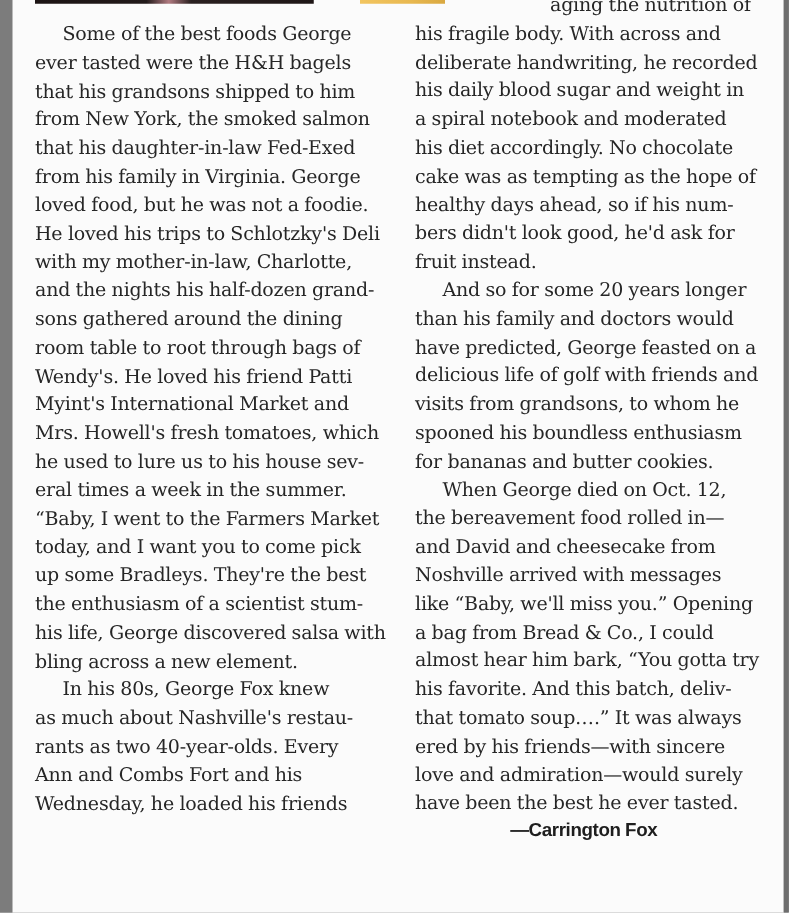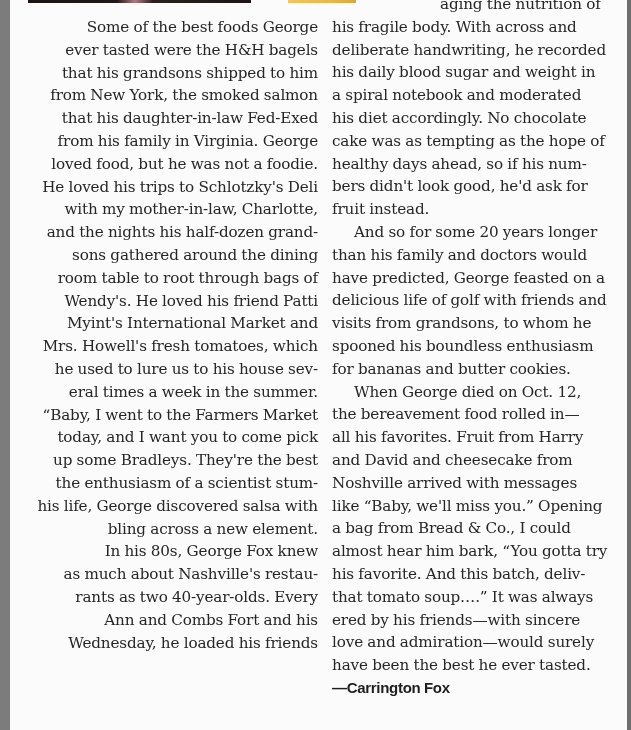--- a/index.html
+++ b/index.html
@@ -50,41 +50,40 @@
       font-size: 15.2px;
       line-height: 22.8px;
       color: #262626;
       letter-spacing: -0.15px;
       word-spacing: -0.3px;
     }
     .col-left {
       left: 18px;
       top: 16px;
       width: 290px;
-      text-align: right;
     }
     .col-right {
       left: 322px;
       top: -7px;
       width: 290px;
     }
     .line {
       display: block;
       white-space: nowrap;
       height: 22.8px;
     }
     .indent {
       padding-left: 22px;
     }
     .first-right {
       padding-left: 108px;
     }
     .signature {
       display: block;
-      text-align: left;
+      text-align: center;
       padding-right: 20px;
       font-family: "Liberation Sans", "DejaVu Sans", sans-serif;
       font-weight: bold;
       font-size: 15px;
       letter-spacing: -0.3px;
       color: #1e1e1e;
       height: 22.8px;
     }
   </style>
 </head>
@@ -148,21 +147,20 @@
         <span class="line">than his family and doctors would</span>
         <span class="line">have predicted, George feasted on a</span>
         <span class="line">delicious life of golf with friends and</span>
         <span class="line">visits from grandsons, to whom he</span>
         <span class="line">spooned his boundless enthusiasm</span>
         <span class="line">for bananas and butter cookies.</span>
       </div>
       <div>
         <span class="line indent">When George died on Oct. 12,</span>
         <span class="line">the bereavement food rolled in—</span>
-        <span class="line">all his favorites. Fruit from Harry</span>
         <span class="line">and David and cheesecake from</span>
         <span class="line">Noshville arrived with messages</span>
         <span class="line">like “Baby, we'll miss you.” Opening</span>
         <span class="line">a bag from Bread &amp; Co., I could</span>
         <span class="line">almost hear him bark, “You gotta try</span>
         <span class="line">his favorite.  And this batch, deliv-</span>
         <span class="line">that tomato soup….” It was always</span>
         <span class="line">ered by his friends—with sincere</span>
         <span class="line">love and admiration—would surely</span>
         <span class="line">have been the best he ever tasted.</span>

